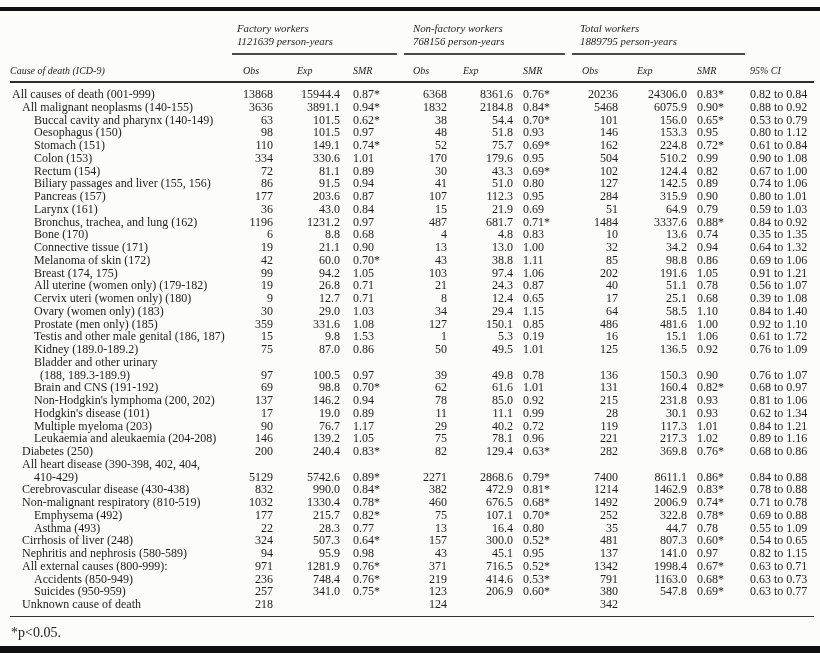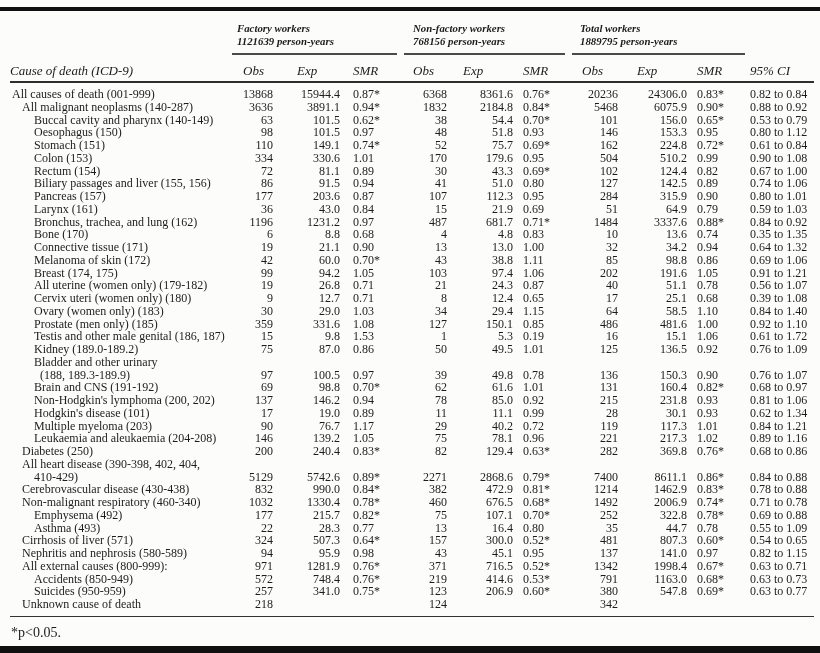--- a/index.html
+++ b/index.html
@@ -15,28 +15,28 @@
   .bar.top{top:7px;height:4px;}
   .bar.bottom{bottom:0;height:7px;}
   .content{position:absolute;left:10px;top:20px;width:804px;}
   .grid{display:grid;grid-template-columns:222px 46px 70px 56px 48px 66px 54px 50px 70px 56px 66px;}
   
   .hdr{border-bottom:2px solid #2e2e2e;}
   .grouprow{align-items:end;}
   .gcell{
     font-style:italic;font-size:10.8px;line-height:13px;
     border-bottom:2px solid #4a4a4a;
-    padding-bottom:5px;padding-top:2px;font-weight:bold;
+    padding-bottom:5px;padding-top:2px;
   }
   .g1{grid-column:2/5;margin-right:7px;padding-left:5px;}
   .g2{grid-column:5/8;margin-right:7px;padding-left:9px;}
   .g3{grid-column:8/11;margin-right:3px;padding-left:8px;}
   .colrow{align-items:end;}
   .hcell{
-    font-style:italic;font-size:13px;line-height:13px;
+    font-style:italic;font-size:10px;line-height:13px;
     padding-top:9px;padding-bottom:4px;
   }
   .ho1{padding-left:11px}.he1{padding-left:19px}
   .ho2{padding-left:9px}.he2{padding-left:11px}
   .ho3{padding-left:10px}.he3{padding-left:15px}
   .hs{padding-left:5px}
   .hci{padding-left:2px}
   
   .tbody{padding-top:5px;padding-bottom:5px;}
   .trow{line-height:12.75px;font-size:12px;}
@@ -98,21 +98,21 @@
           <div class="cell c-fsmr smr">0.87*</div>
           <div class="cell c-nobs num">6368</div>
           <div class="cell c-nexp num">8361.6</div>
           <div class="cell c-nsmr smr">0.76*</div>
           <div class="cell c-tobs num">20236</div>
           <div class="cell c-texp num">24306.0</div>
           <div class="cell c-tsmr smr">0.83*</div>
           <div class="cell c-ci ci">0.82 to 0.84</div>
         </div>
         <div class="grid trow">
-          <div class="cell ind1">All malignant neoplasms (140-287)</div>
+          <div class="cell ind1">All malignant neoplasms (140-155)</div>
           <div class="cell c-fobs num">3636</div>
           <div class="cell c-fexp num">3891.1</div>
           <div class="cell c-fsmr smr">0.94*</div>
           <div class="cell c-nobs num">1832</div>
           <div class="cell c-nexp num">2184.8</div>
           <div class="cell c-nsmr smr">0.84*</div>
           <div class="cell c-tobs num">5468</div>
           <div class="cell c-texp num">6075.9</div>
           <div class="cell c-tsmr smr">0.90*</div>
           <div class="cell c-ci ci">0.88 to 0.92</div>
@@ -501,21 +501,21 @@
           <div class="cell c-fsmr smr">0.84*</div>
           <div class="cell c-nobs num">382</div>
           <div class="cell c-nexp num">472.9</div>
           <div class="cell c-nsmr smr">0.81*</div>
           <div class="cell c-tobs num">1214</div>
           <div class="cell c-texp num">1462.9</div>
           <div class="cell c-tsmr smr">0.83*</div>
           <div class="cell c-ci ci">0.78 to 0.88</div>
         </div>
         <div class="grid trow">
-          <div class="cell ind1">Non-malignant respiratory (460-340)</div>
+          <div class="cell ind1">Non-malignant respiratory (810-519)</div>
           <div class="cell c-fobs num">1032</div>
           <div class="cell c-fexp num">1330.4</div>
           <div class="cell c-fsmr smr">0.78*</div>
           <div class="cell c-nobs num">460</div>
           <div class="cell c-nexp num">676.5</div>
           <div class="cell c-nsmr smr">0.68*</div>
           <div class="cell c-tobs num">1492</div>
           <div class="cell c-texp num">2006.9</div>
           <div class="cell c-tsmr smr">0.74*</div>
           <div class="cell c-ci ci">0.71 to 0.78</div>
@@ -540,21 +540,21 @@
           <div class="cell c-fsmr smr">0.77</div>
           <div class="cell c-nobs num">13</div>
           <div class="cell c-nexp num">16.4</div>
           <div class="cell c-nsmr smr">0.80</div>
           <div class="cell c-tobs num">35</div>
           <div class="cell c-texp num">44.7</div>
           <div class="cell c-tsmr smr">0.78</div>
           <div class="cell c-ci ci">0.55 to 1.09</div>
         </div>
         <div class="grid trow">
-          <div class="cell ind1">Cirrhosis of liver (571)</div>
+          <div class="cell ind1">Cirrhosis of liver (248)</div>
           <div class="cell c-fobs num">324</div>
           <div class="cell c-fexp num">507.3</div>
           <div class="cell c-fsmr smr">0.64*</div>
           <div class="cell c-nobs num">157</div>
           <div class="cell c-nexp num">300.0</div>
           <div class="cell c-nsmr smr">0.52*</div>
           <div class="cell c-tobs num">481</div>
           <div class="cell c-texp num">807.3</div>
           <div class="cell c-tsmr smr">0.60*</div>
           <div class="cell c-ci ci">0.54 to 0.65</div>
@@ -580,21 +580,21 @@
           <div class="cell c-nobs num">371</div>
           <div class="cell c-nexp num">716.5</div>
           <div class="cell c-nsmr smr">0.52*</div>
           <div class="cell c-tobs num">1342</div>
           <div class="cell c-texp num">1998.4</div>
           <div class="cell c-tsmr smr">0.67*</div>
           <div class="cell c-ci ci">0.63 to 0.71</div>
         </div>
         <div class="grid trow">
           <div class="cell ind2">Accidents (850-949)</div>
-          <div class="cell c-fobs num">572</div>
+          <div class="cell c-fobs num">236</div>
           <div class="cell c-fexp num">748.4</div>
           <div class="cell c-fsmr smr">0.76*</div>
           <div class="cell c-nobs num">219</div>
           <div class="cell c-nexp num">414.6</div>
           <div class="cell c-nsmr smr">0.53*</div>
           <div class="cell c-tobs num">791</div>
           <div class="cell c-texp num">1163.0</div>
           <div class="cell c-tsmr smr">0.68*</div>
           <div class="cell c-ci ci">0.63 to 0.73</div>
         </div>

